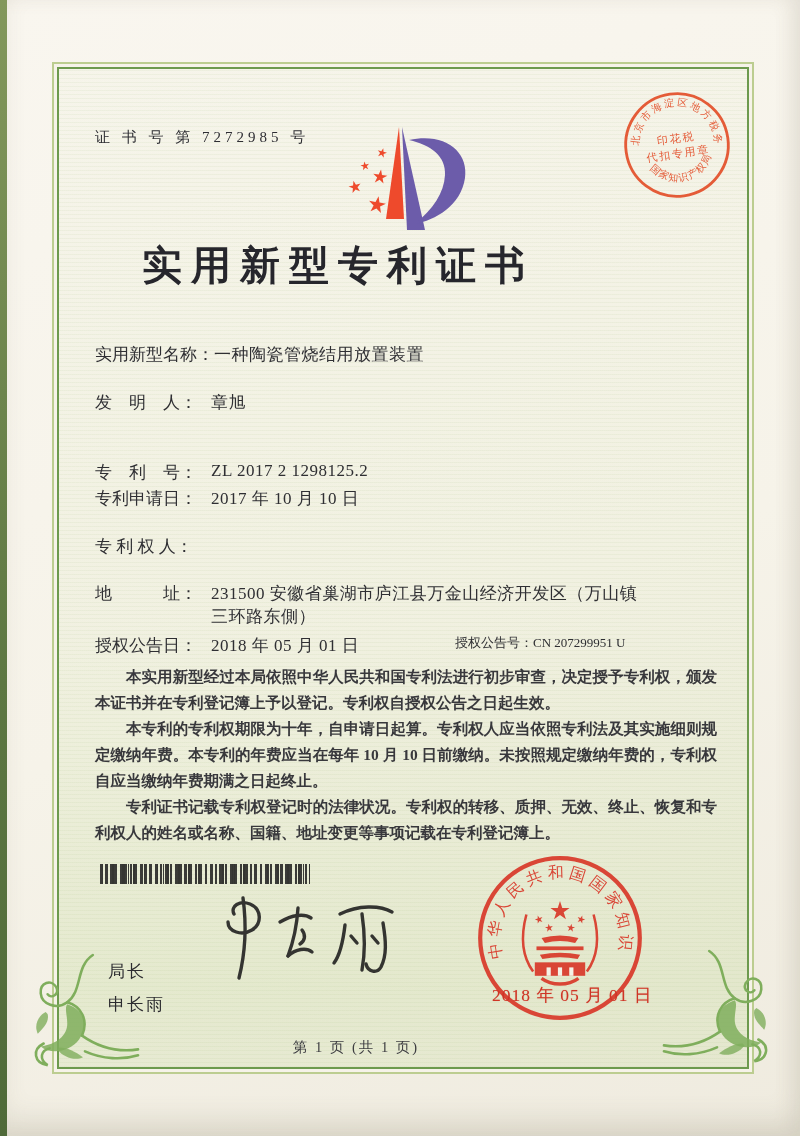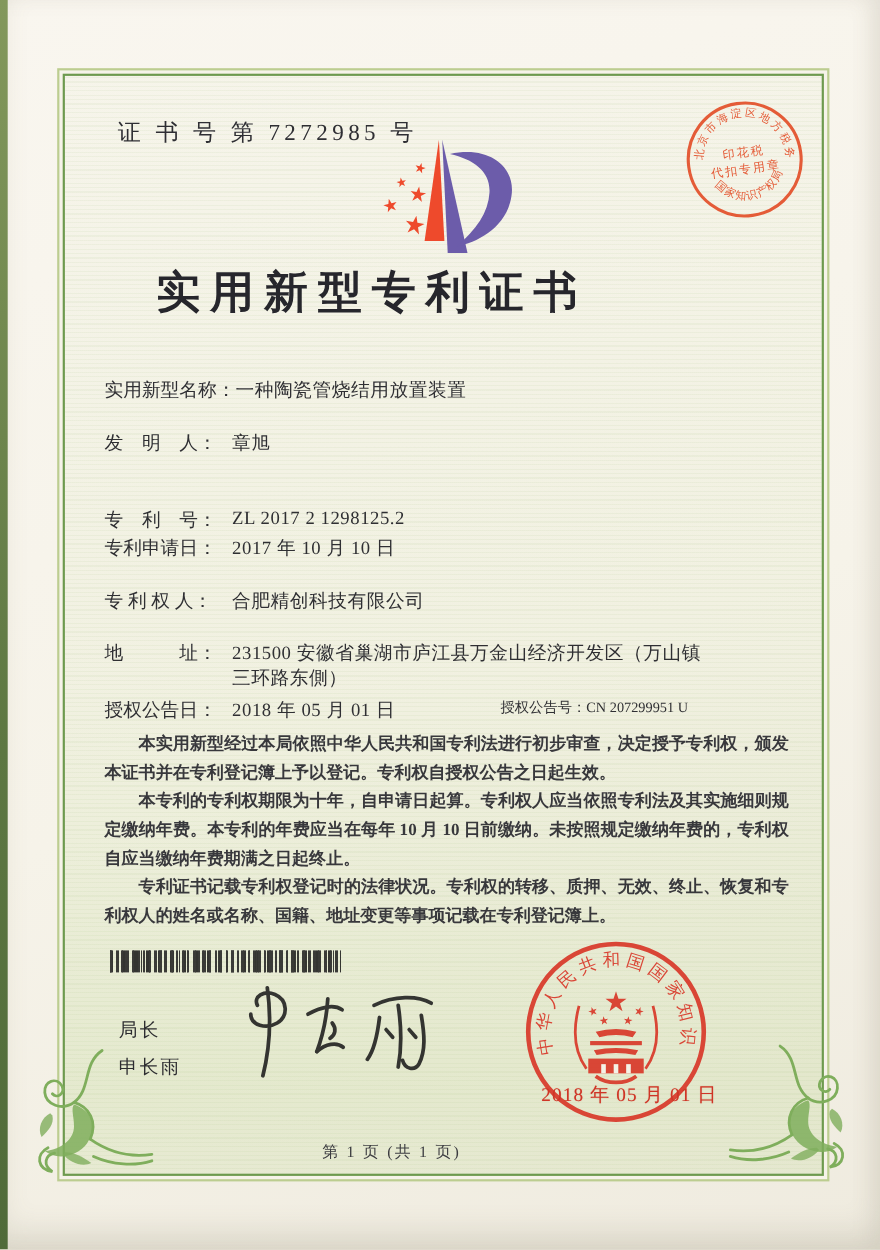--- a/index.html
+++ b/index.html
@@ -23,22 +23,22 @@
     position:absolute;left:57px;top:67px;width:688px;height:998px;
     border:2px solid #6d9a4e;
     box-shadow:0 0 0 3px #f6f3e9, 0 0 0 5px #bccd90;
     background:
       linear-gradient(180deg, rgba(200,220,160,0.05) 0%, rgba(195,218,150,0.10) 55%, rgba(186,214,140,0.26) 92%, rgba(186,214,140,0.20) 100%),
       repeating-linear-gradient(0deg, rgba(130,170,90,0.075) 0 1px, rgba(0,0,0,0) 1px 4px);
   }
   .content{position:absolute;left:0;top:0;width:800px;height:1136px;z-index:3;}
 
   .cert-no{
-    position:absolute;left:95px;top:106px;
-    font-size:21px;letter-spacing:4px;color:#2e2e33;margin-left:12px;
+    position:absolute;left:95px;top:128px;
+    font-size:15px;letter-spacing:4px;color:#2e2e33;
   }
   .logo{position:absolute;left:323px;top:124px;width:154px;height:112px;}
   .title{
     position:absolute;left:0;top:238px;width:676px;
     text-align:center;font-size:40px;font-weight:700;
     letter-spacing:9px;color:#26262c;
   }
 
   .field{position:absolute;left:95px;display:flex;align-items:flex-start;color:#2f2f33;font-size:17px;}
   .field .flabel{flex:0 0 116px;white-space:nowrap;}
@@ -55,21 +55,21 @@
 
   .barcode{
     position:absolute;left:100px;top:864px;width:210px;height:20px;
     background:
       repeating-linear-gradient(90deg,#1d1d1d 0 2px,transparent 2px 5px),
       repeating-linear-gradient(90deg,#1d1d1d 0 1px,transparent 1px 7px),
       repeating-linear-gradient(90deg,#161616 0 3px,transparent 3px 11px);
     opacity:.85;
   }
 
-  .sig-block{position:absolute;left:108px;top:920px;font-size:17px;color:#2c2c30;letter-spacing:2px;line-height:33px;}
+  .sig-block{position:absolute;left:108px;top:955px;font-size:17px;color:#2c2c30;letter-spacing:2px;line-height:33px;}
   .signature{position:absolute;left:212px;top:892px;width:210px;height:95px;}
 
   .office-seal{position:absolute;left:476px;top:854px;width:168px;height:168px;opacity:.93;}
   .seal-arc{font-size:19px;letter-spacing:5.5px;fill:#d93a2b;font-family:"Liberation Serif","DejaVu Serif",serif;}
   .seal-date{
     position:absolute;left:492px;top:983px;font-size:17.5px;color:#cf3526;
     letter-spacing:1px;white-space:nowrap;text-shadow:0 0 1px rgba(207,53,38,.35);
   }
 
   .tax-stamp{position:absolute;left:620px;top:88px;width:114px;height:114px;opacity:.95;transform:rotate(-8deg);}
@@ -133,21 +133,20 @@
     <div class="field" style="top:461px">
       <span class="flabel">专　利　号：</span>
       <span class="fval">ZL 2017 2 1298125.2</span>
     </div>
     <div class="field" style="top:487px">
       <span class="flabel">专利申请日：</span>
       <span class="fval">2017 年 10 月 10 日</span>
     </div>
     <div class="field" style="top:535px">
       <span class="flabel">专 利 权 人：</span>
-      <span class="fval">合肥精创科技有限公司</span>
     </div>
     <div class="field" style="top:582px">
       <span class="flabel">地　　　址：</span>
       <span class="fval">
         <span class="vline">231500 安徽省巢湖市庐江县万金山经济开发区（万山镇</span>
         <span class="vline">三环路东側）</span>
       </span>
     </div>
     <div class="field" style="top:634px">
       <span class="flabel">授权公告日：</span>

